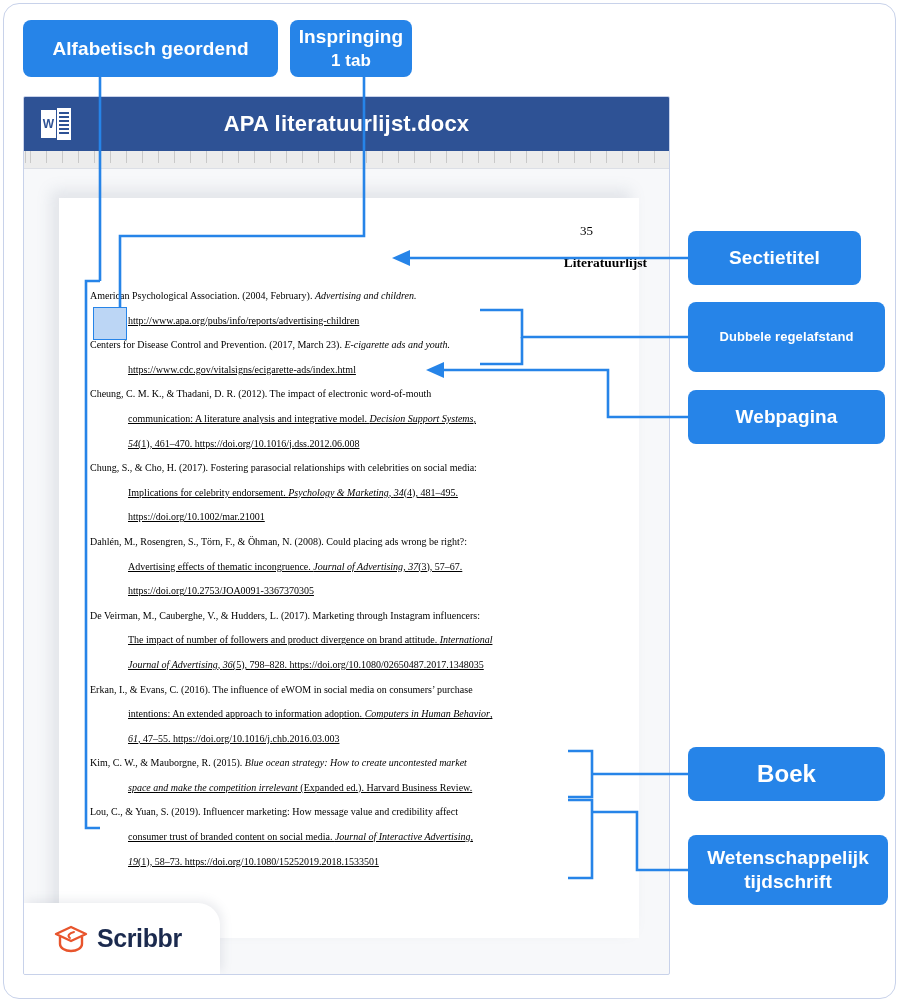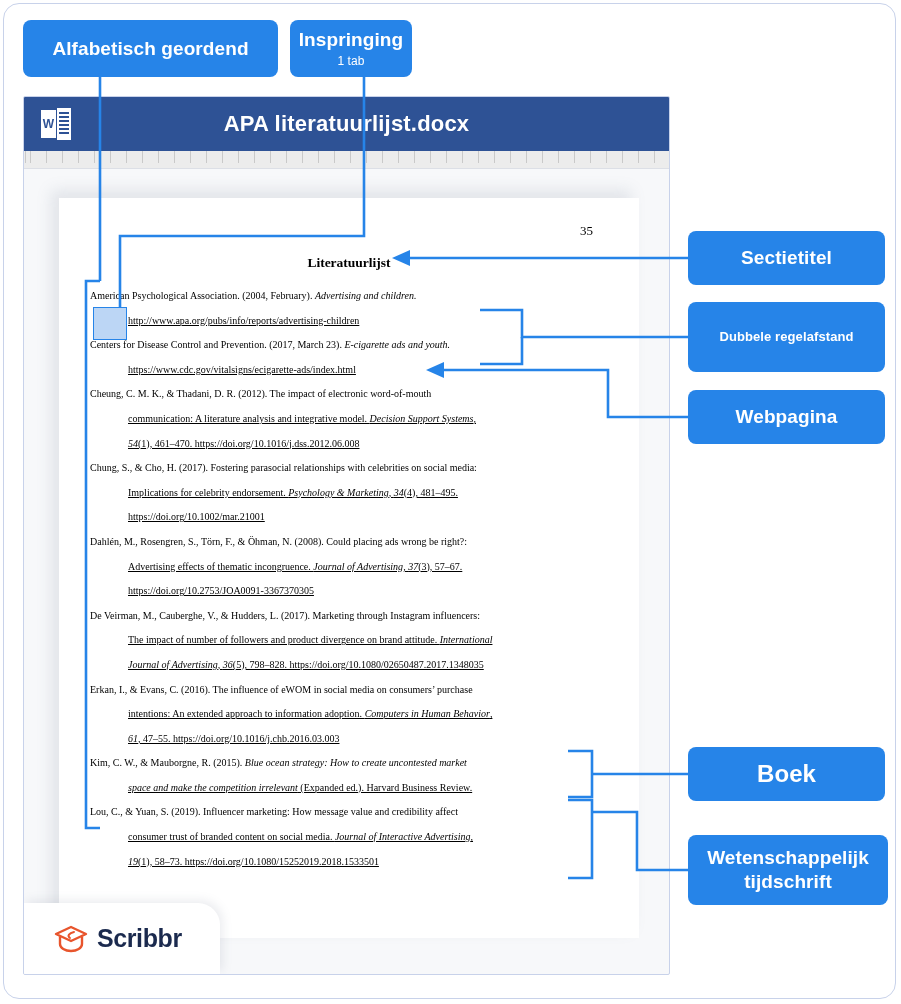--- a/index.html
+++ b/index.html
@@ -24,25 +24,25 @@
     background:#2684e8;
     color:#fff;
     border-radius:8px;
     display:flex;flex-direction:column;
     align-items:center;justify-content:center;
     text-align:center;
     font-weight:bold;
     letter-spacing:.1px;
     z-index:40;
   }
-  .chip .sub{font-weight:normal;font-size:12px;margin-top:3px;}
+  .chip .sub{font-weight:bold;font-size:17px;margin-top:3px;}
 
   #chip-alpha{left:23px;top:20px;width:255px;height:57px;font-size:19px;}
   #chip-indent{left:290px;top:20px;width:122px;height:57px;font-size:19px;}
-  #chip-section{left:688px;top:231px;width:197px;height:54px;font-size:19px;}
+  #chip-section{left:688px;top:231px;width:173px;height:54px;font-size:19px;}
   #chip-spacing{left:688px;top:302px;width:197px;height:70px;font-size:13px;line-height:24px;}
   #chip-web{left:688px;top:390px;width:197px;height:54px;font-size:19px;}
   #chip-book{left:688px;top:747px;width:197px;height:54px;font-size:24px;}
   #chip-journal{left:688px;top:835px;width:200px;height:70px;font-size:19px;line-height:24px;}
 
   
   .word-window{
     position:absolute;left:23px;top:96px;width:647px;height:879px;
     background:#f7f8fa;
     border:1px solid #c8d2ea;
@@ -106,21 +106,21 @@
     color:#1b2a4e;font-size:25px;font-weight:bold;letter-spacing:-.4px;
   }
 
   
   .doc{
     position:absolute;left:0;top:0;width:100%;height:100%;
     font-family:"Liberation Serif", serif;color:#000;
   }
   .pagenum{position:absolute;right:46px;top:25px;font-size:13px;}
   .sect-title{
-    position:absolute;left:0;top:57px;width:100%;text-align:center;
+    position:absolute;left:8px;top:57px;width:100%;text-align:right;
     font-size:13.5px;font-weight:bold;
   }
   .reflist{position:absolute;left:31px;top:86px;width:520px;}
   .ref{font-size:10px;line-height:24.6px;margin:0 16px 0 0;}
   .ref .l{display:block;white-space:nowrap;}
   .ref .l.ind{padding-left:38px;text-decoration:underline;}
   .ref i{font-style:italic;}
 
   
   .indent-box{

